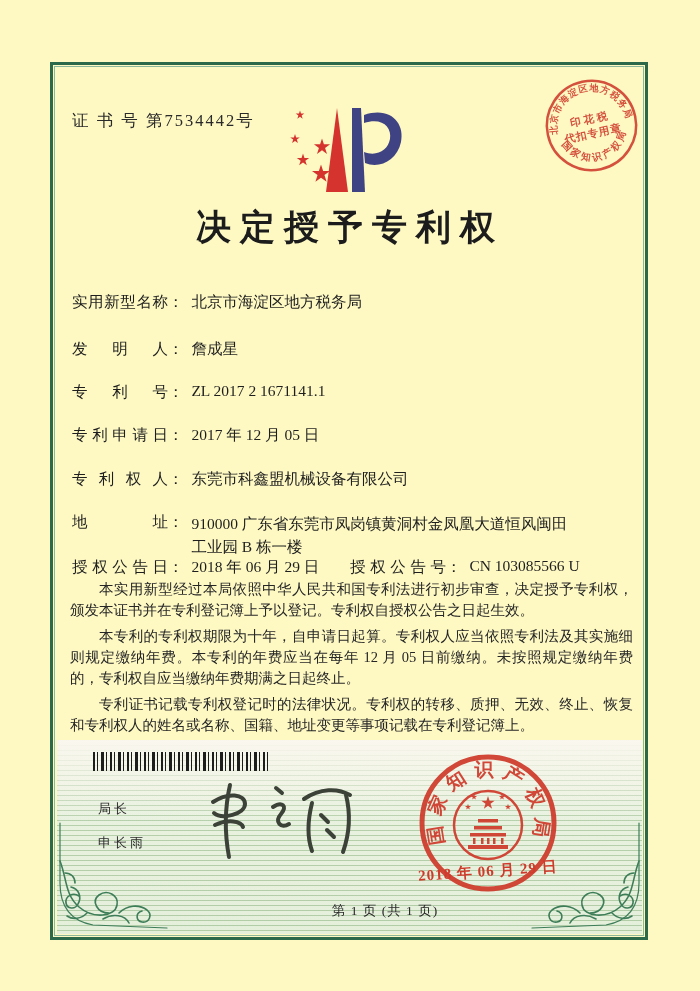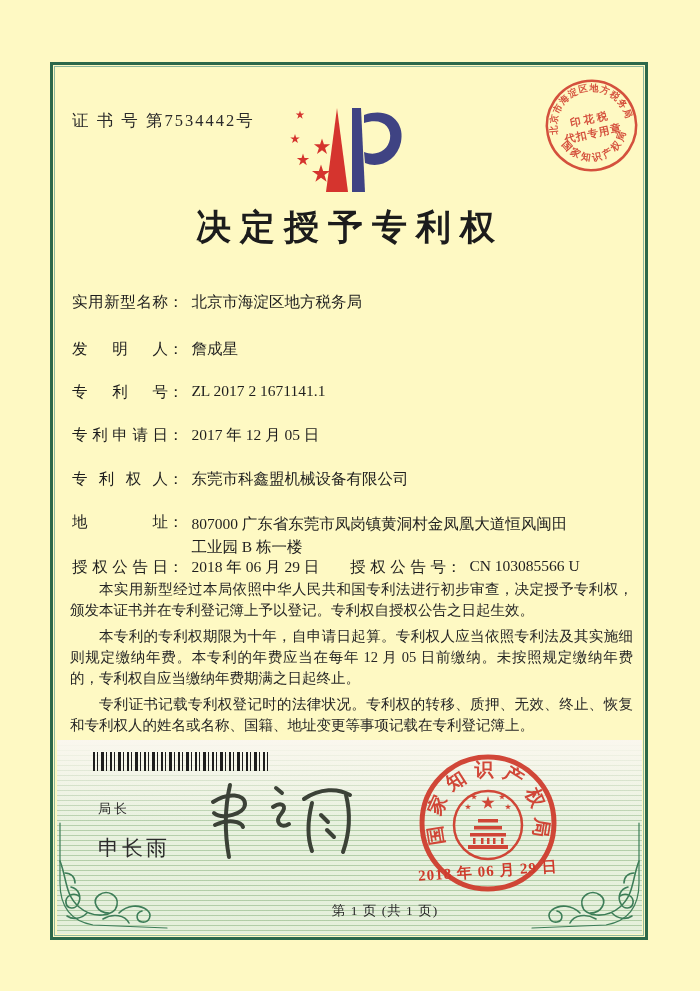--- a/index.html
+++ b/index.html
@@ -44,21 +44,21 @@
 
   .barcode{position:absolute;left:93px;top:752px;width:175px;height:19px;
     background-image:repeating-linear-gradient(90deg,
       #1d1d1d 0px,#1d1d1d 2px,transparent 2px,transparent 4px,
       #1d1d1d 4px,#1d1d1d 5px,transparent 5px,transparent 8px,
       #1d1d1d 8px,#1d1d1d 11px,transparent 11px,transparent 13px,
       #1d1d1d 13px,#1d1d1d 14px,transparent 14px,transparent 17px);}
 
   .director-title{position:absolute;left:98px;top:800px;font-size:13px;letter-spacing:3px;
       font-family:Liberation Serif, serif;color:#2b2b2b;}
-  .director-name{position:absolute;left:98px;top:834px;font-size:21px;letter-spacing:3px;
+  .director-name{position:absolute;left:98px;top:834px;font-size:13px;letter-spacing:3px;
       font-family:Liberation Serif, serif;color:#2b2b2b;}
   .sig{position:absolute;left:200px;top:775px;width:165px;height:95px;}
 
   .seal{position:absolute;left:418px;top:753px;width:140px;height:140px;opacity:.93;}
   .seal-date{position:absolute;left:410px;top:862px;width:156px;text-align:center;
       font-size:15px;font-weight:bold;color:#cf3a2b;letter-spacing:1px;transform:rotate(-4deg);}
 
   .stamp{position:absolute;left:543px;top:77px;width:97px;height:97px;
       transform:rotate(-12deg);opacity:.88;}
 
@@ -151,21 +151,21 @@
   <div class="row" style="top:425px">
     <span class="lab">专利申请日</span><span class="colon">：</span>
     <span class="val">2017 年 12 月 05 日</span>
   </div>
   <div class="row" style="top:469px">
     <span class="lab">专利权人</span><span class="colon">：</span>
     <span class="val">东莞市科鑫盟机械设备有限公司</span>
   </div>
   <div class="row" style="top:512px">
     <span class="lab">地址</span><span class="colon">：</span>
-    <span class="val addr-val"><span>807000 广东省东莞市凤岗镇黄洞村金凤凰大道恒风闽田</span><br>
+    <span class="val addr-val"><span>910000 广东省东莞市凤岗镇黄洞村金凤凰大道恒风闽田</span><br>
       <span>工业园 B 栋一楼</span></span>
   </div>
   <div class="row" style="top:557px">
     <span class="lab">授权公告日</span><span class="colon">：</span>
     <span class="val">2018 年 06 月 29 日</span>
     <span class="grant-group2">
       <span class="lab">授权公告号</span><span class="colon">：</span>
       <span class="val">CN 103085566 U</span>
     </span>
   </div>

